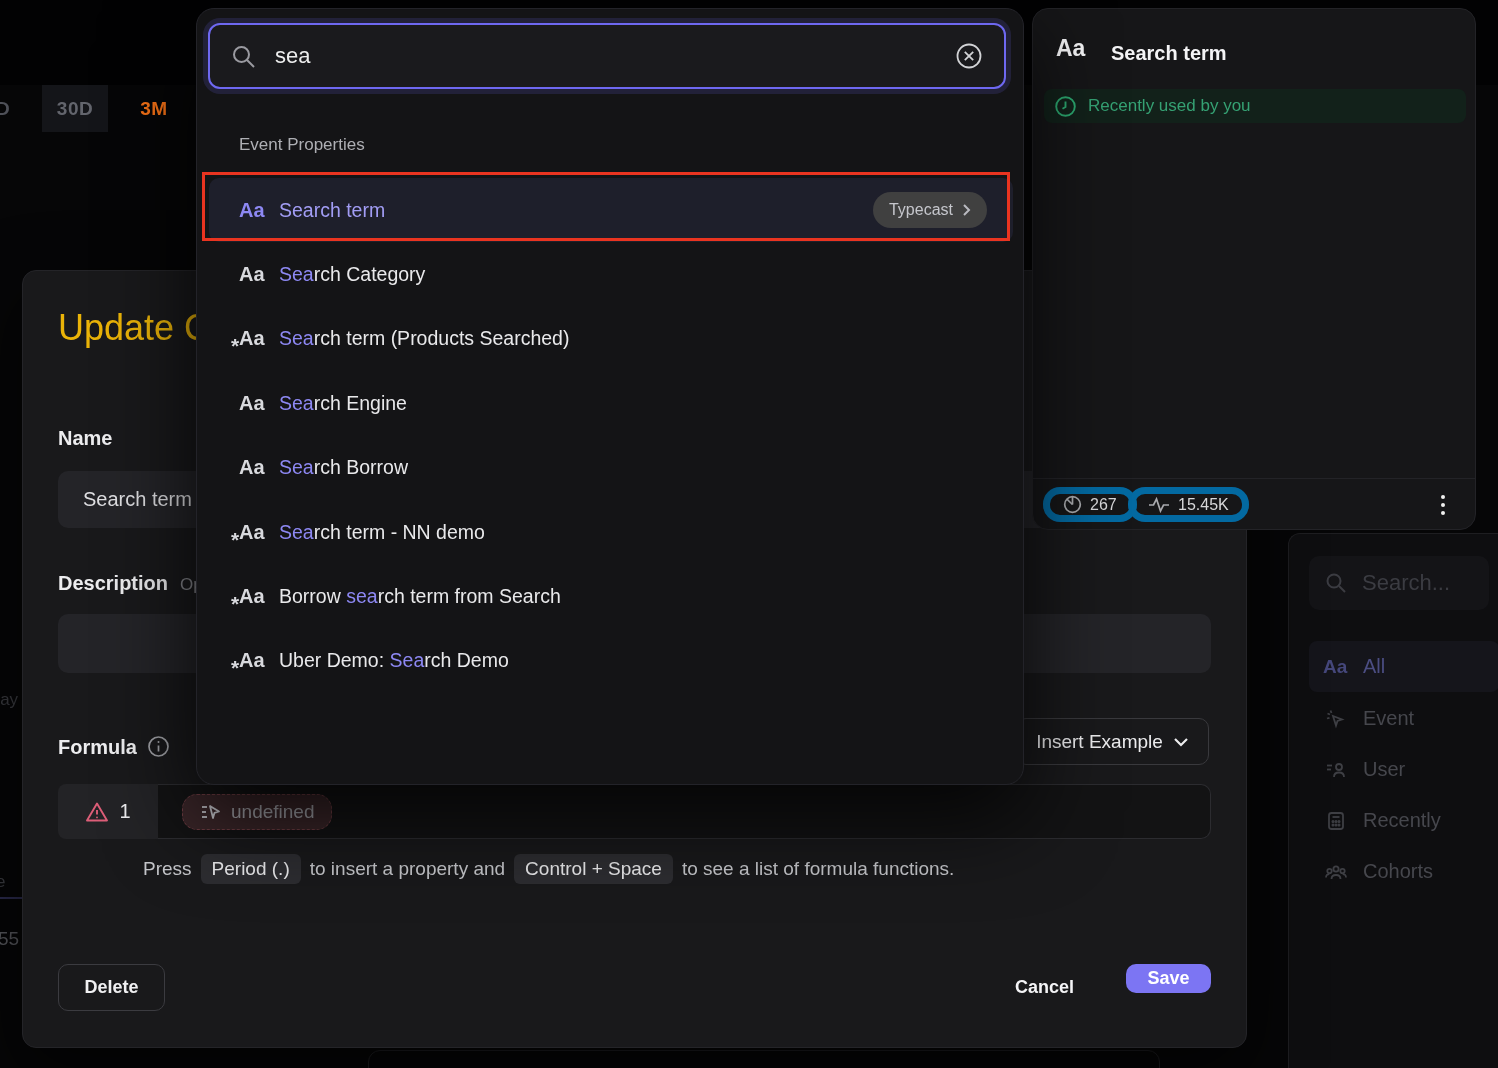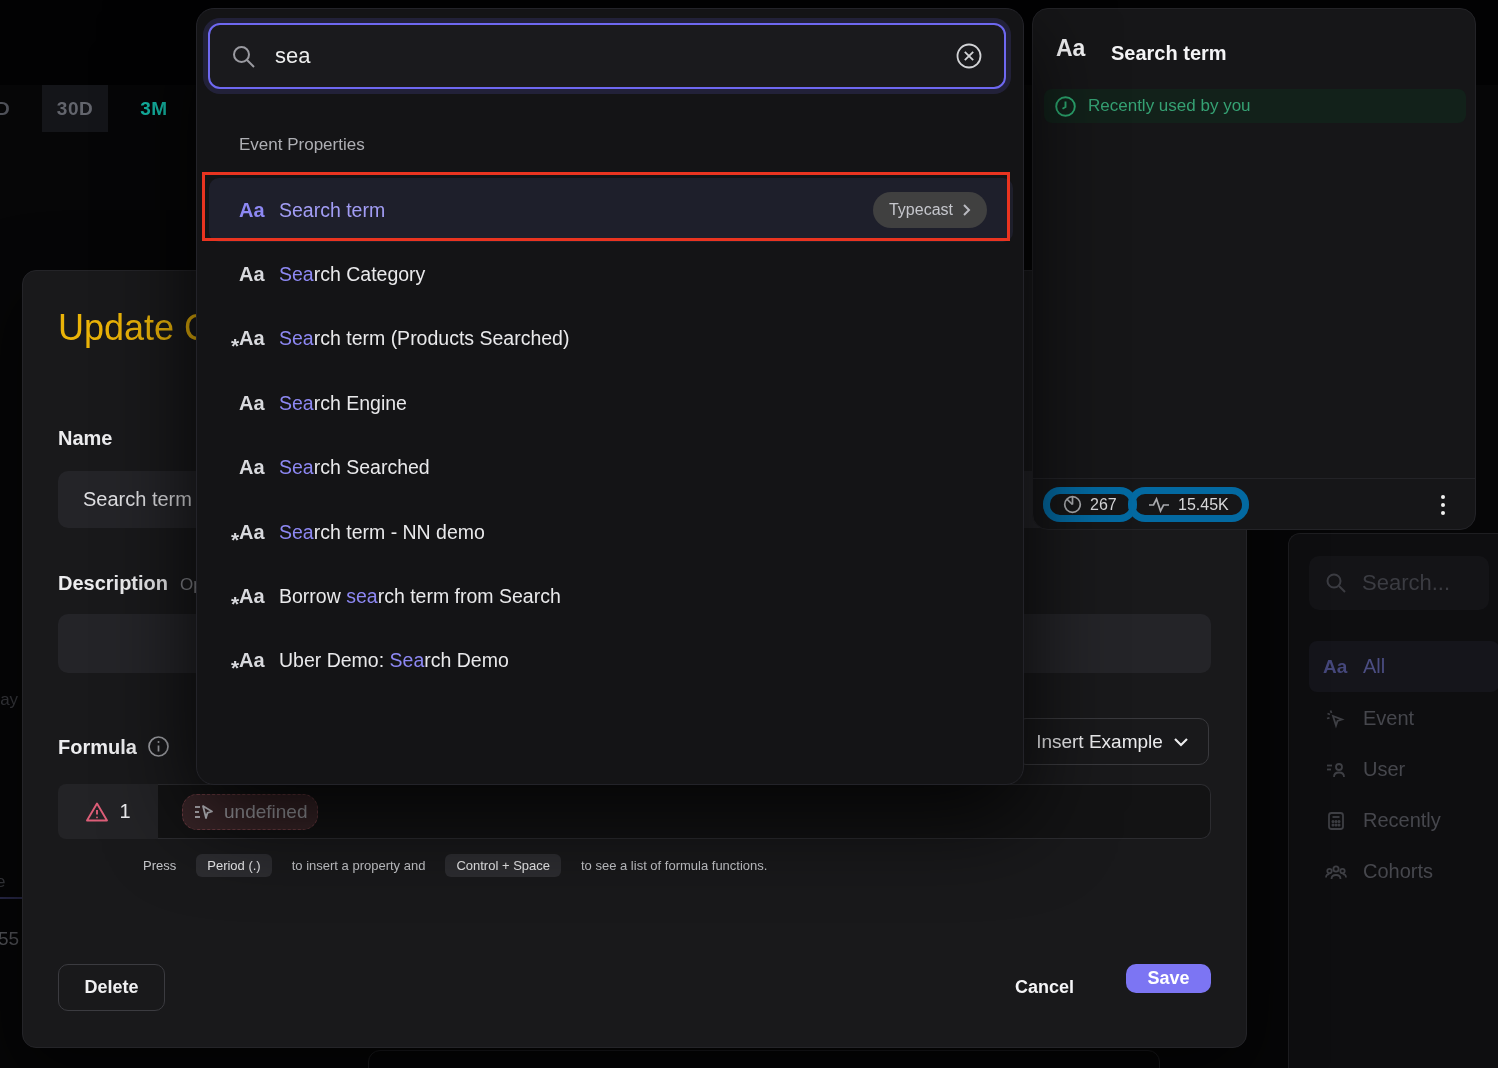--- a/index.html
+++ b/index.html
@@ -7,21 +7,21 @@
   body { font-family:"Liberation Sans", sans-serif; }
   .page { position:relative; width:1498px; height:1068px; background:#060607; overflow:hidden; }
   .abs { position:absolute; }
 
   
   .topband { left:0; top:0; width:1498px; height:85px; background:#020203; }
   .timetab { height:47px; display:flex; align-items:center; justify-content:center;
              font-size:19px; font-weight:700; letter-spacing:.5px; }
   .tab-d   { left:-16px; top:85px; width:38px; color:#4e5058; }
   .tab-30d { left:42px;  top:85px; width:66px; color:#63656d; background:#141519; }
-  .tab-3m  { left:128px; top:85px; width:52px; color:#14b8a6; }
+  .tab-3m  { left:128px; top:85px; width:52px; color:#f97316; }
   .chart-label { color:#3a3b40; font-size:17px; }
   .purple-line { left:0; top:897px; width:57px; height:2px; background:#2a2a4c; }
   .faint-panel { left:368px; top:1050px; width:792px; height:40px; border:1px solid #1e1e21;
                  border-radius:12px; background:transparent; }
 
   
   .modal { left:22px; top:270px; width:1225px; height:778px; background:#19191b;
            border:1px solid #242428; border-radius:14px; z-index:10;
            box-shadow:0 24px 70px rgba(0,0,0,.65); }
   .modal-title { left:35px; top:36px; font-size:36px; font-weight:400; color:#eab308; white-space:nowrap; }
@@ -36,24 +36,24 @@
                     display:flex; align-items:center; justify-content:center; gap:10px; cursor:pointer;
                     font-family:"Liberation Sans",sans-serif; }
   .formula-row { left:35px; top:513px; width:1153px; height:55px; display:flex; }
   .err-gutter { width:100px; height:55px; background:#232326; border-radius:8px 0 0 8px;
                 display:flex; align-items:center; justify-content:center; gap:10px;
                 color:#ececee; font-size:20px; }
   .formula-field { flex:1; height:55px; background:#131314; border:1px solid #2c2c30;
                    border-left:none; border-radius:0 10px 10px 0; display:flex; align-items:center;
                    padding-left:24px; }
   .undef-chip { display:inline-flex; align-items:center; gap:9px; background:#392528;
-                border:1px dashed #6e3c42; border-radius:15px; padding:6px 10px;
+                border:1px dashed #6e3c42; border-radius:15px; padding:6px 17px;
                 color:#a2a2a8; font-size:19px; }
-  .help-row { left:120px; top:583px; width:1000px; color:#c6c7cb; font-size:13px;
-              display:flex; align-items:center; gap:20px; white-space:nowrap;text-align:center; }
+  .help-row { left:120px; top:583px; width:1000px; color:#c6c7cb; font-size:19px;
+              display:flex; align-items:center; gap:9px; white-space:nowrap;text-align:center; }
   .kbd { background:#2d2d31; border-radius:6px; padding:4px 11px; color:#eaeaec; }
   .btn { border-radius:10px; font-size:18px; font-weight:600; cursor:pointer;
          display:flex; align-items:center; justify-content:center;
          font-family:"Liberation Sans",sans-serif; }
   .delete-btn { left:35px; top:693px; width:107px; height:47px; background:transparent;
                 border:1px solid #3b3b40; color:#f0f0f2; }
   .cancel-btn { left:969px; top:693px; width:105px; height:47px; background:transparent;
                 border:none; color:#f4f4f6; font-weight:700; }
   .save-btn { left:1103px; top:693px; width:85px; height:29px; background:#7c75f3;
               border:none; color:#fff; font-weight:700; }
@@ -331,21 +331,21 @@
       <div class="dd-item">
         <span class="aa"><span>Aa</span><span class="star">*</span></span>
         <span class="dd-label"><span></span><span class="match">Sea</span><span>rch term (Products Searched)</span></span>
       </div>
       <div class="dd-item">
         <span class="aa">Aa</span>
         <span class="dd-label"><span></span><span class="match">Sea</span><span>rch Engine</span></span>
       </div>
       <div class="dd-item">
         <span class="aa">Aa</span>
-        <span class="dd-label"><span></span><span class="match">Sea</span><span>rch Searched</span></span>
+        <span class="dd-label"><span></span><span class="match">Sea</span><span>rch Borrow</span></span>
       </div>
       <div class="dd-item">
         <span class="aa"><span>Aa</span><span class="star">*</span></span>
         <span class="dd-label"><span></span><span class="match">Sea</span><span>rch term - NN demo</span></span>
       </div>
       <div class="dd-item">
         <span class="aa"><span>Aa</span><span class="star">*</span></span>
         <span class="dd-label"><span>Borrow </span><span class="match">sea</span><span>rch term from Search</span></span>
       </div>
       <div class="dd-item">

